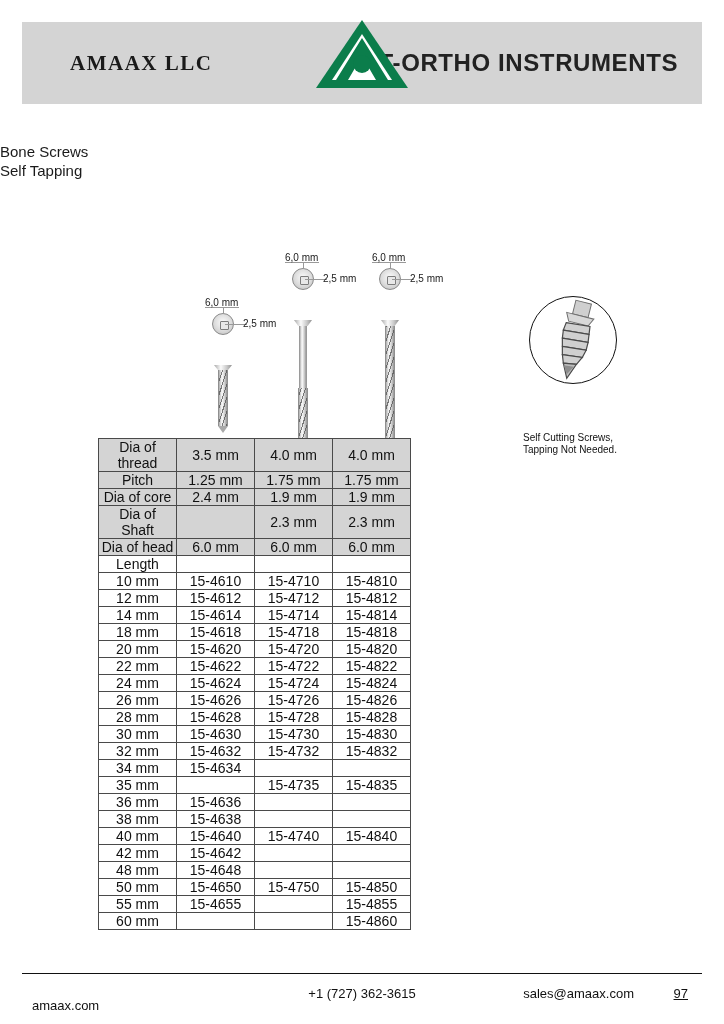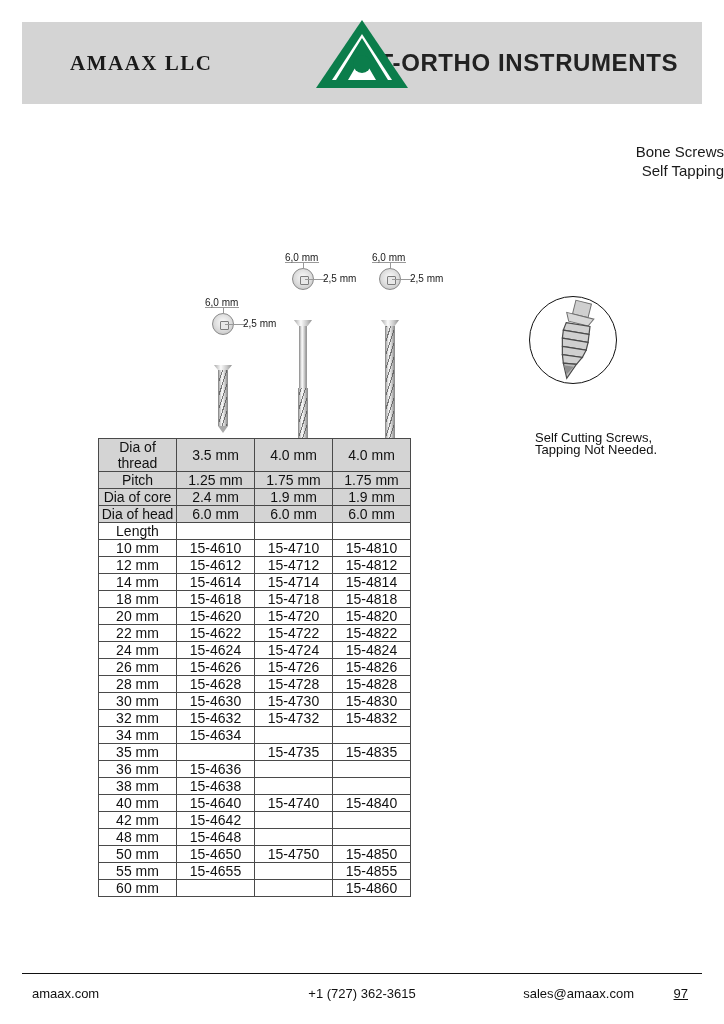--- a/index.html
+++ b/index.html
@@ -30,21 +30,21 @@
     position:absolute; left:314px; top:18px; width:96px; height:72px;
   }
   .tagline {
     position:absolute; right:24px; top:50%; transform:translateY(-50%);
     font-size:24px; font-weight:bold; letter-spacing:0.6px;
     color:#222; white-space:nowrap;
   }
 
   
   .title-block {
-    position:absolute; top:142px; left:0; width:724px; text-align:right;
+    position:absolute; top:142px; left:0; width:724px; text-align:left;
     font-size:15px; color:#1a1a1a; line-height:19px;
   }
 
   
   .diagram { position:absolute; left:0; top:230px; width:724px; height:210px; }
 
   .screw { position:absolute; }
   .callout {
     position:absolute; font-size:10px; color:#1a1a1a; white-space:nowrap;
   }
@@ -88,21 +88,21 @@
     position:absolute; width:0; height:0;
   }
 
   
   .inset {
     position:absolute; left:529px; top:296px; width:88px; height:88px;
     border-radius:50%; border:1.6px solid #111; overflow:hidden; background:#fff;
   }
   .inset-caption {
     position:absolute; left:523px; top:432px; width:170px;
-    font-size:13px; line-height:11.5px; color:#111;margin-left:12px;
+    font-size:10px; line-height:11.5px; color:#111;
   }
 
   
   table.spec {
     position:absolute; left:98px; top:438px;
     border-collapse:collapse;
     font-size:14px;
     color:#111;
   }
   table.spec td {
@@ -117,21 +117,21 @@
   table.spec tr.shaded td { background:#d4d4d4; }
 
   
   .footer-rule {
     position:absolute; left:22px; top:973px; width:680px; height:1px; background:#111;
   }
   .footer {
     position:absolute; left:22px; top:982px; width:680px; height:28px;
     font-size:13px; color:#111;
   }
-  .footer .web { position:absolute; left:10px; top:4px; }
+  .footer .web { position:absolute; left:10px; top:16px; }
   .footer .phone { position:absolute; left:50%; top:4px; transform:translateX(-50%); white-space:nowrap;}
   .footer .mail { position:absolute; right:68px; top:4px; }
   .footer .page { position:absolute; right:14px; top:4px;text-decoration:underline; }
 </style>
 </head>
 <body>
 
 <div class="header">
   <div class="brand">AMAAX LLC</div>
   <div class="tagline">VET-ORTHO INSTRUMENTS</div>
@@ -237,20 +237,26 @@
       <td class="c2">1.75 mm</td>
       <td class="c3">1.75 mm</td>
     </tr>
     <tr class="shaded">
       <td class="c0">Dia of core</td>
       <td class="c1">2.4 mm</td>
       <td class="c2">1.9 mm</td>
       <td class="c3">1.9 mm</td>
     </tr>
     <tr class="shaded">
+      <td class="c0">Dia of Shaft</td>
+      <td class="c1"></td>
+      <td class="c2">2.3 mm</td>
+      <td class="c3">2.3 mm</td>
+    </tr>
+    <tr class="shaded">
       <td class="c0">Dia of head</td>
       <td class="c1">6.0 mm</td>
       <td class="c2">6.0 mm</td>
       <td class="c3">6.0 mm</td>
     </tr>
 
     <tr>
       <td class="c0">Length</td>
       <td class="c1"></td>
       <td class="c2"></td>

